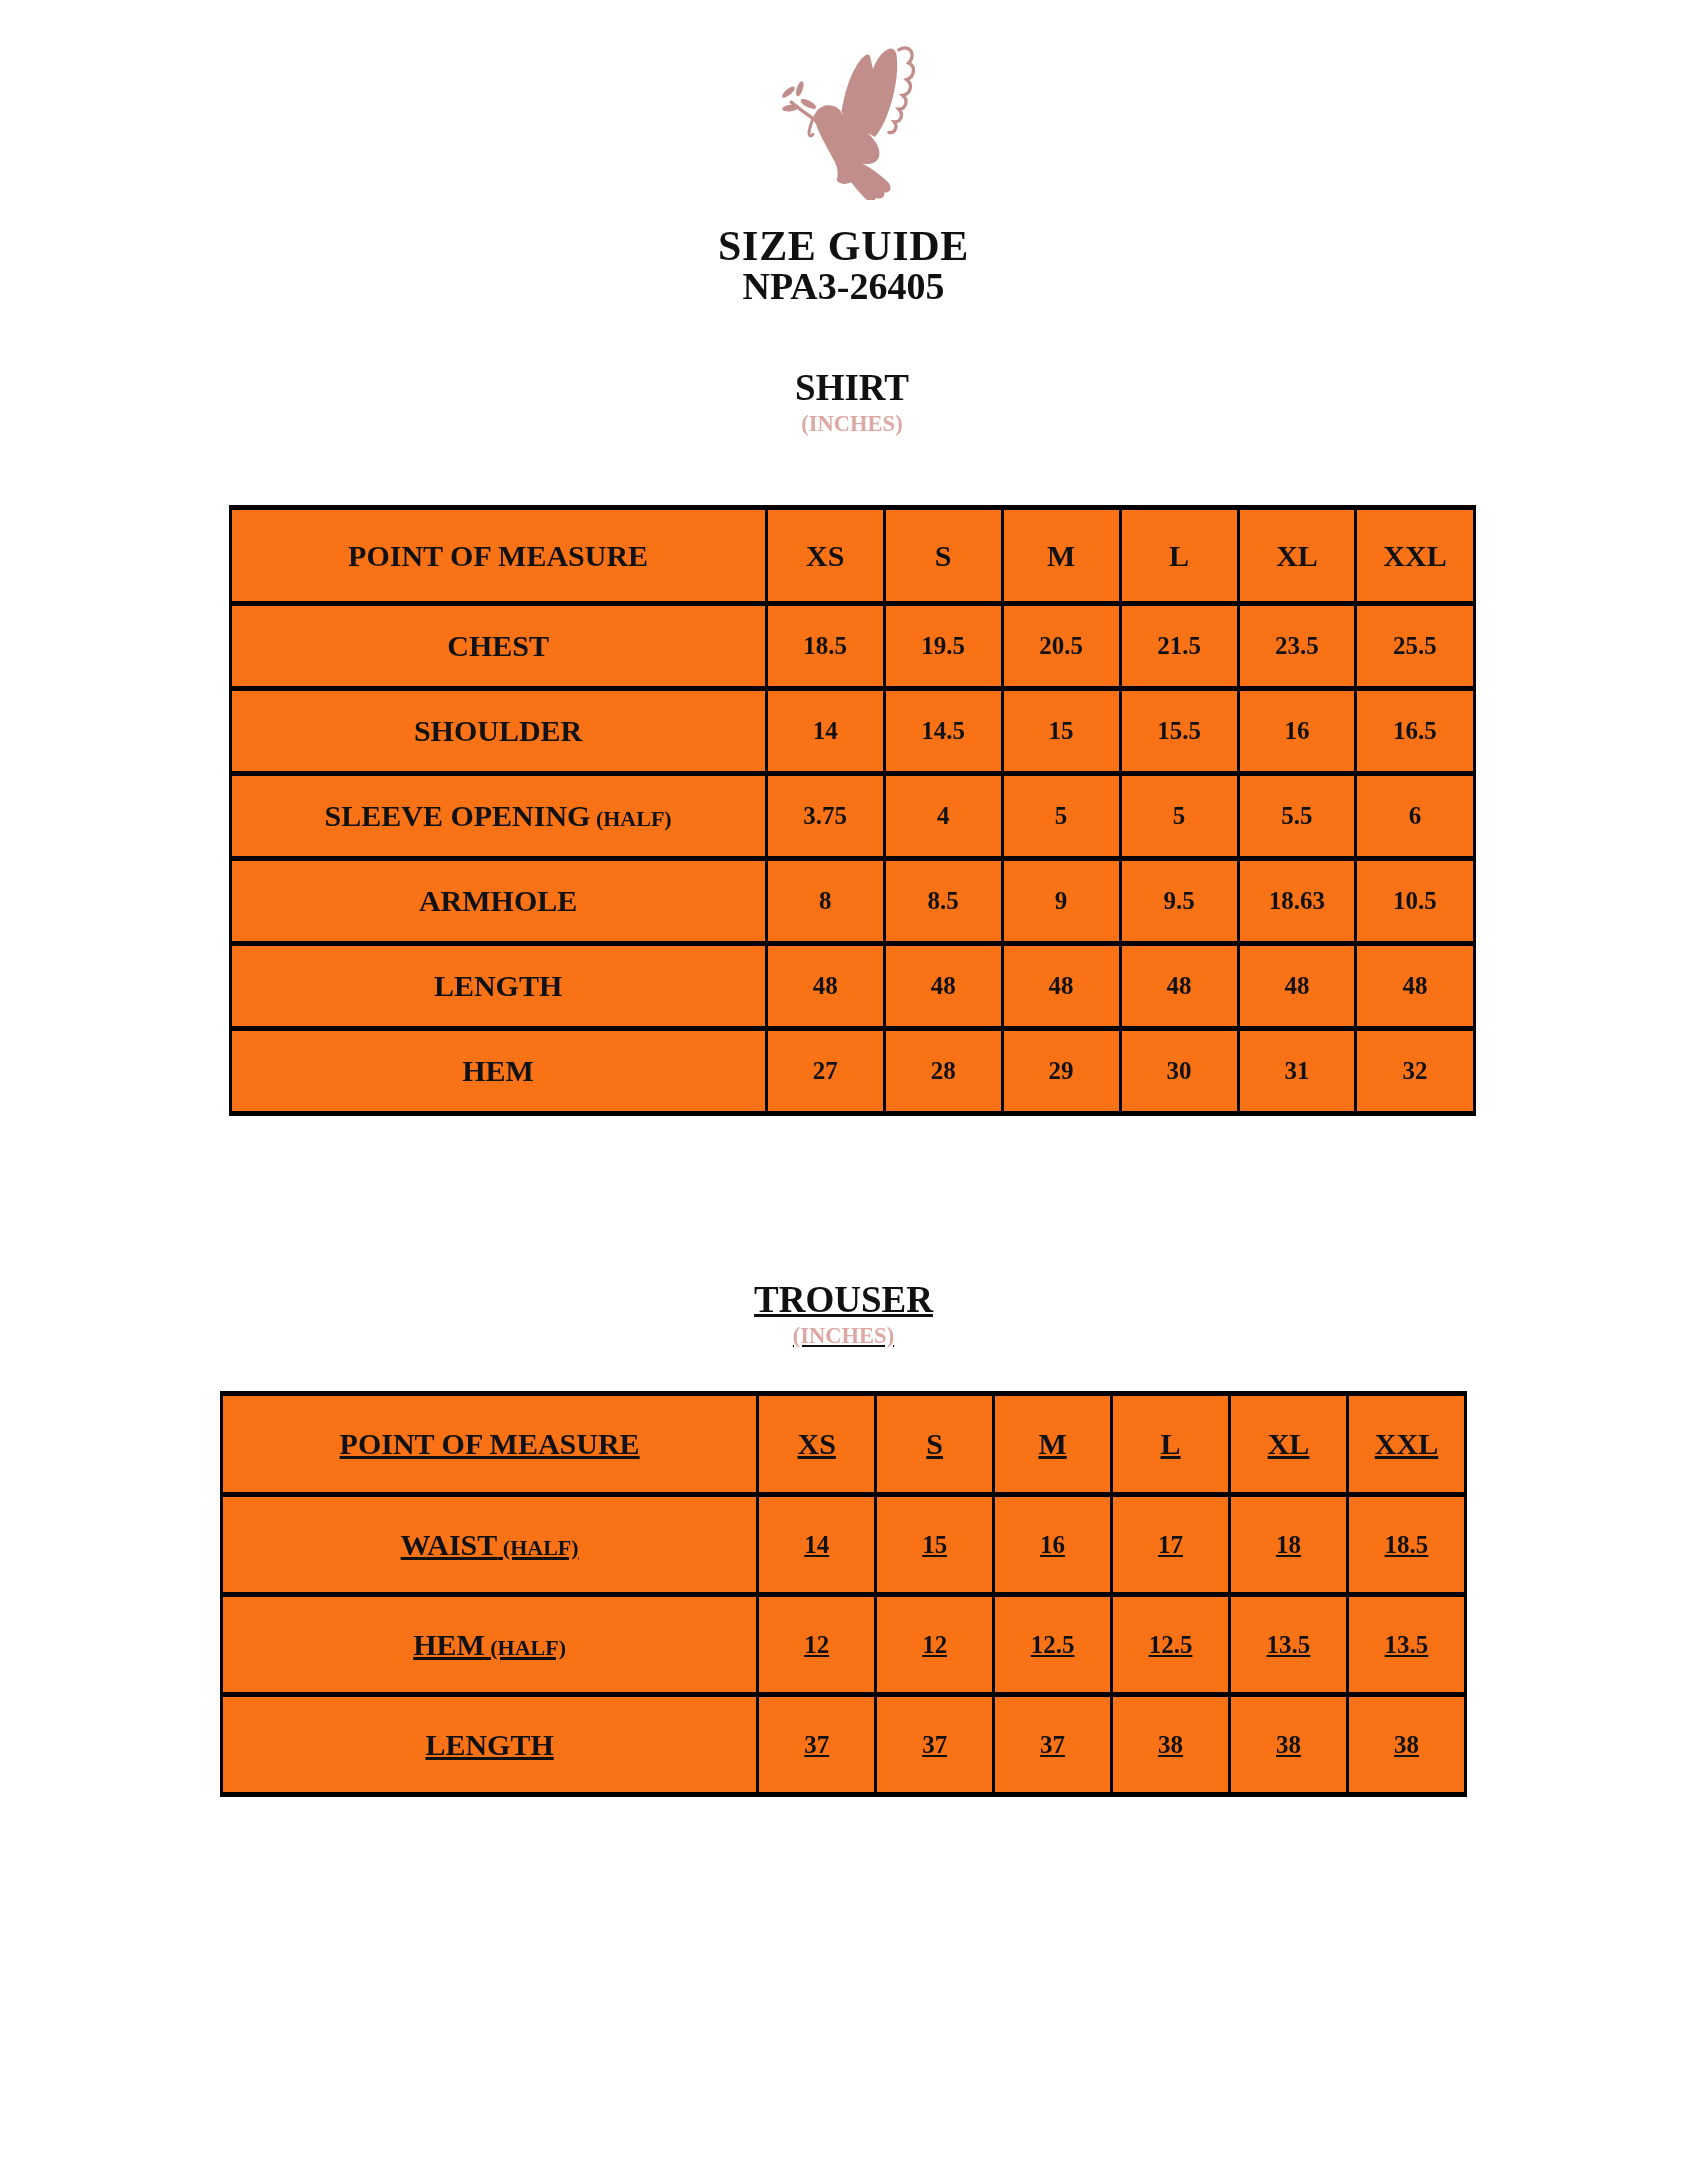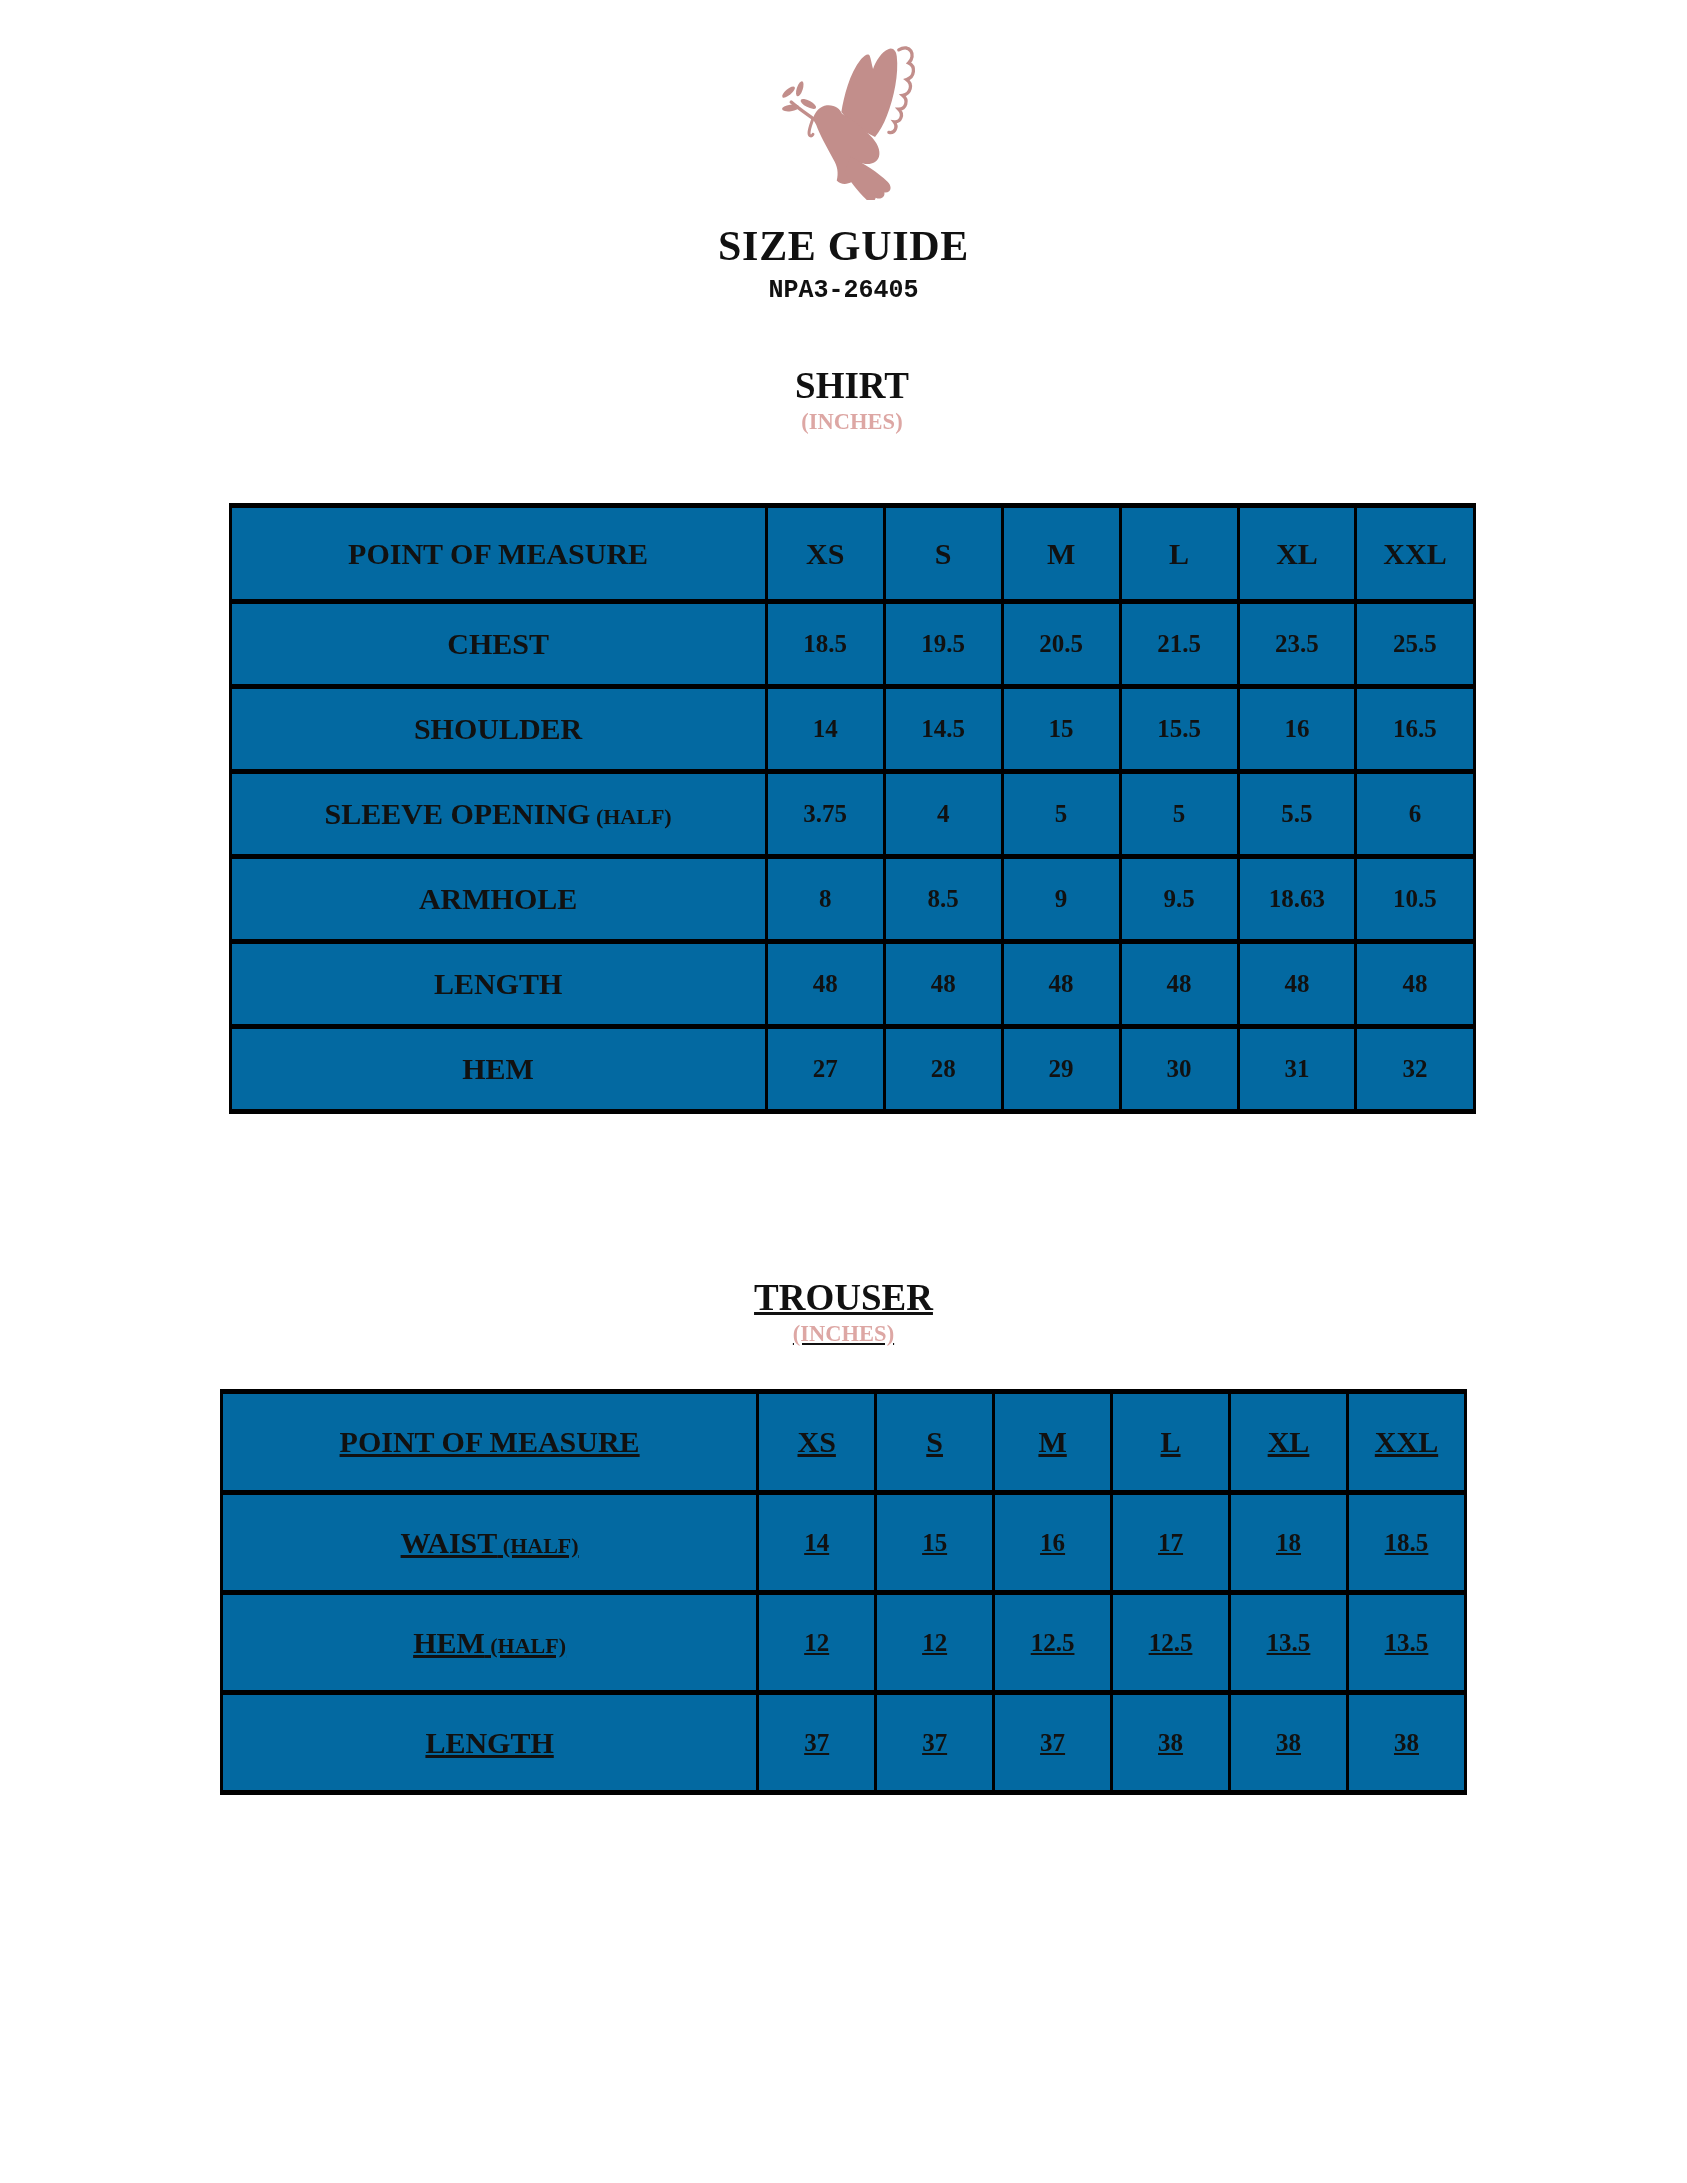--- a/index.html
+++ b/index.html
@@ -27,25 +27,24 @@
   }
   .logo svg { width: 198px; height: 167px; }
   .title {
     margin: 25px 0 0 0;
     font-size: 42px;
     font-weight: bold;
     line-height: 1;
     letter-spacing: 0.7px;
   }
   .style-code {
-    margin-top: 11px;
-    font-size: 25px;
-    font-weight: bold;
-    line-height: 1;
-    font-family: Liberation Mono, monospace;
+    margin-top: 0;
+    font-size: 38px;
+    font-weight: bold;
+    line-height: 1;
   }
   .section-shirt { margin-top: 64px; padding-left: 17px; }
   .section-trouser { margin-top: 165px; text-decoration: underline; }
   .section-title {
     margin: 0;
     font-size: 37px;
     font-weight: bold;
     line-height: 1;
   }
   .unit-label {
@@ -53,21 +52,21 @@
     font-size: 22.5px;
     font-weight: bold;
     line-height: 1;
     color: #dda7a4;
   }
   table.size-table {
     width: 1247px;
     margin: 0 auto;
     border-collapse: collapse;
     table-layout: fixed;
-    background: #0369a1;
+    background: #f97316;
   }
   .section-shirt table.size-table   { margin-top: 70px; }
   .section-trouser table.size-table { margin-top: 44px; }
   .size-table col.c-label { width: 43.1%; }
   .size-table col.c-size  { width: 9.483%; }
   .size-table th, .size-table td {
     border: 3.3px solid #000000;
     border-top-width: 5.3px;
     border-bottom-width: 5.3px;
     text-align: center;

